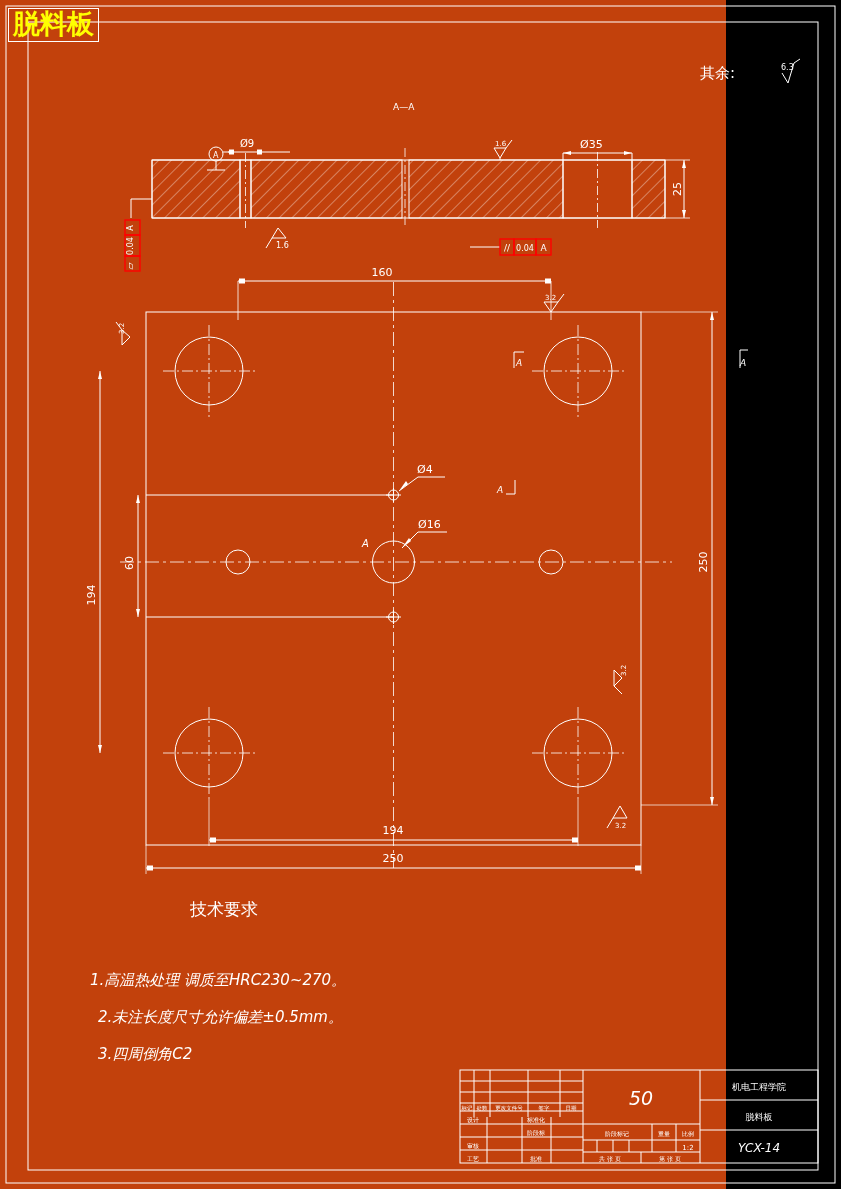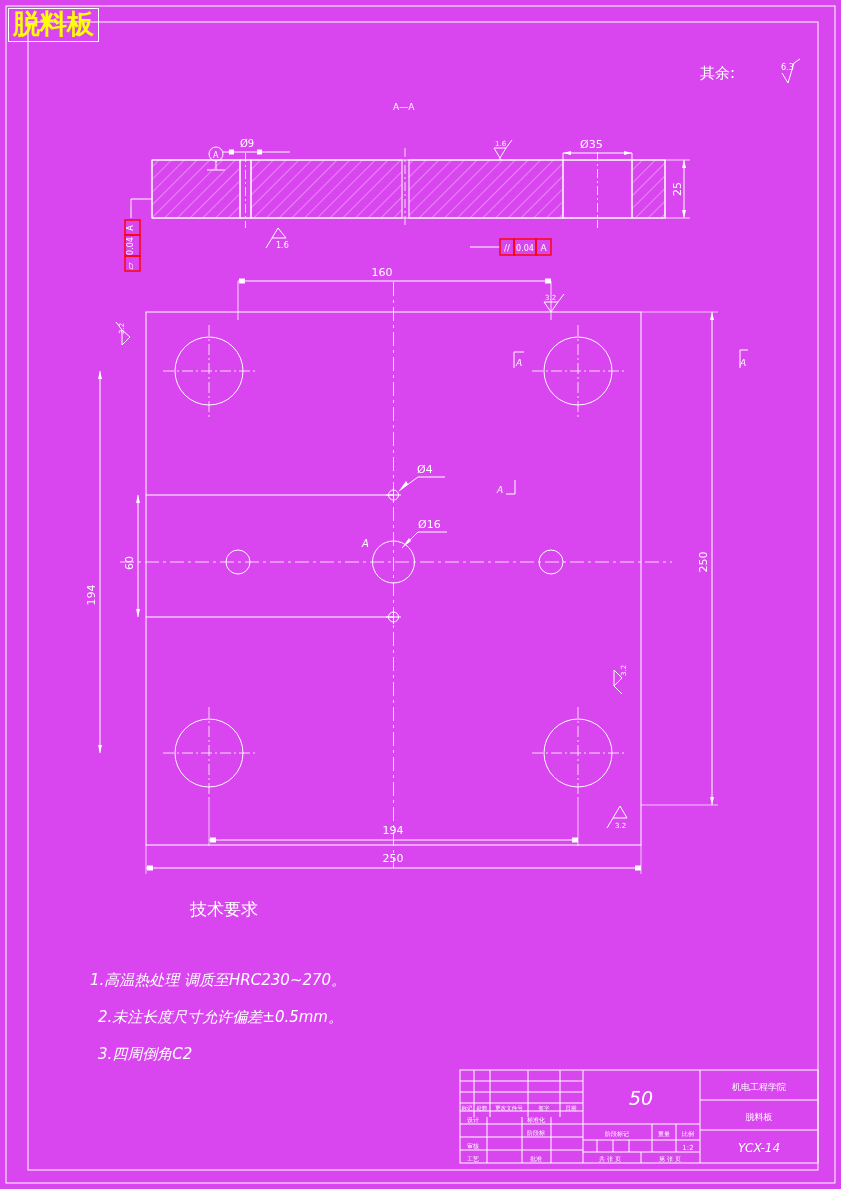--- a/index.html
+++ b/index.html
@@ -1,18 +1,18 @@
 <!DOCTYPE html>
 <html><head>
 <meta charset="utf-8">
 <style>
   html,body{margin:0;padding:0;background:#000;}
   body{width:841px;height:1189px;overflow:hidden;
        font-family:"DejaVu Sans","Liberation Sans",sans-serif;}
-  #sheet{position:relative;width:841px;height:1189px;background:#d946ef;}
+  #sheet{position:relative;width:726px;height:1189px;background:#c2410c;}
   svg{display:block;}
   .ttl{position:absolute;left:8px;top:8px;border:1px solid #ffffff;
        padding:0 4px 2px 4px;color:#ffff00;font-size:27px;line-height:30px;
        font-family:"DejaVu Sans","Liberation Sans",sans-serif;font-weight:700;}
   text{font-family:"DejaVu Sans","Liberation Sans",sans-serif;fill:#fff;}
 </style>
 </head>
 <body>
 
 <div id="sheet">

